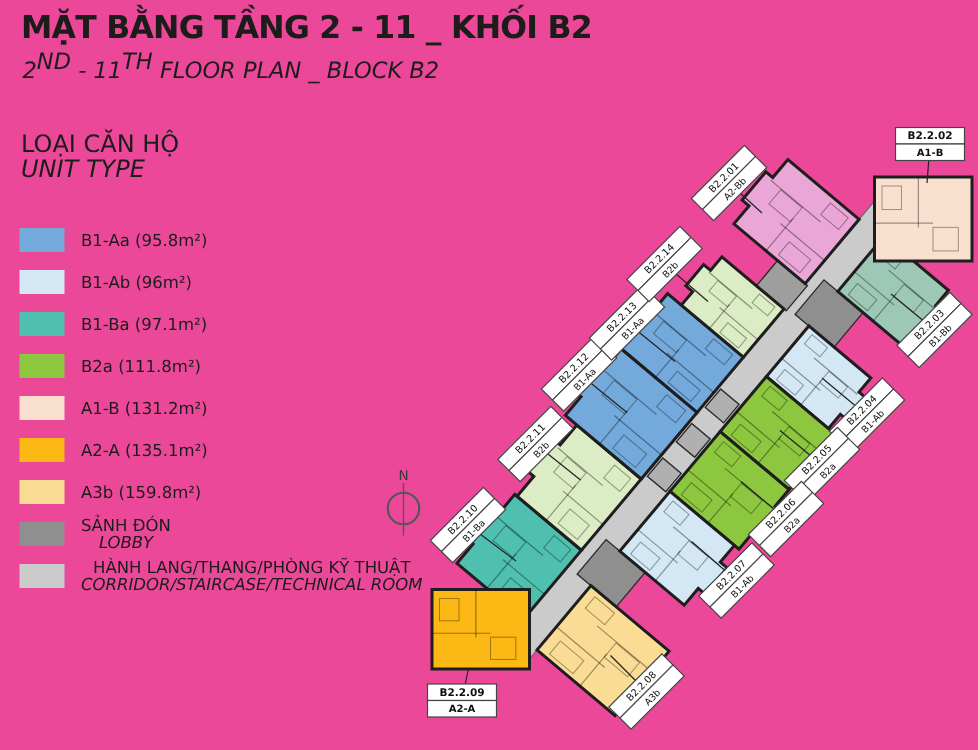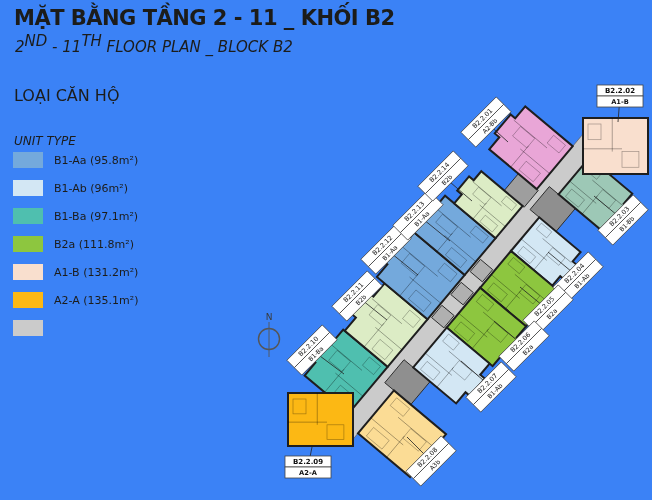--- a/index.html
+++ b/index.html
@@ -1,22 +1,22 @@
 <!DOCTYPE html>
 <html><head>
 <meta charset="utf-8">
 <style>
   html,body{margin:0;padding:0;background:#ffffff;}
-  #page{position:relative;width:652px;height:500px;background:#3b82f6;overflow:hidden;
+  #page{position:relative;width:652px;height:500px;background:#ec4899;overflow:hidden;
         font-family:"DejaVu Sans","Liberation Sans",sans-serif;color:#1c1c1a;}
   .title{position:absolute;left:14px;top:6px;font-size:21px;font-weight:700;letter-spacing:-0.5px;white-space:nowrap;}
   .subtitle{position:absolute;left:15px;top:32px;font-size:15px;font-style:italic;white-space:nowrap;}
   .subtitle sup{font-size:15px;}
   .legend-title-vi{position:absolute;left:14px;top:86px;font-size:16px;font-weight:400;}
-  .legend-title-en{position:absolute;left:14px;top:103px;font-size:12px;font-style:italic;margin-top:31px;}
+  .legend-title-en{position:absolute;left:14px;top:103px;font-size:16px;font-style:italic;}
   #legend-list{position:absolute;left:13px;top:146px;width:250px;}
   .legend-row{display:flex;align-items:center;height:28px;}
   .legend-swatch{width:30px;height:16px;margin-right:11px;flex:0 0 30px;}
   .legend-label{font-size:11px;white-space:nowrap;text-align:center;}
   .legend-row.two .legend-label{line-height:11px;}
   .legend-en{font-style:italic;}
   #plan-svg{position:absolute;left:0;top:0;}
   svg text{font-family:"DejaVu Sans","Liberation Sans",sans-serif;}
 </style>
 </head>
@@ -45,22 +45,37 @@
         <div class="legend-label">B2a (111.8m²)</div>
       </div>
       <div class="legend-row">
         <div class="legend-swatch" style="background: rgb(249, 223, 206);"></div>
         <div class="legend-label">A1-B (131.2m²)</div>
       </div>
       <div class="legend-row">
         <div class="legend-swatch" style="background: rgb(252, 184, 20);"></div>
         <div class="legend-label">A2-A (135.1m²)</div>
       </div>
+      <div class="legend-row">
+        <div class="legend-swatch" style="background: rgb(251, 220, 149);"></div>
+        <div class="legend-label">A3b (159.8m²)</div>
+      </div>
+      <div class="legend-row two">
+        <div class="legend-swatch" style="background: rgb(143, 143, 143);"></div>
+        <div class="legend-label">
+          <div>SẢNH ĐÓN</div>
+          <div class="legend-en">LOBBY</div>
+        </div>
+      </div>
       <div class="legend-row two">
         <div class="legend-swatch" style="background: rgb(203, 203, 203);"></div>
+        <div class="legend-label">
+          <div>HÀNH LANG/THANG/PHÒNG KỸ THUẬT</div>
+          <div class="legend-en">CORRIDOR/STAIRCASE/TECHNICAL ROOM</div>
+        </div>
       </div>
     </div>
   <svg id="plan-svg" width="652" height="500" viewBox="0 0 652 500">
       <g>
         <text x="269" y="320" font-size="9" text-anchor="middle" fill="#3a3a3a">N</text>
         <line x1="269" y1="322" x2="269" y2="357" stroke="#555" stroke-width="0.9"></line>
         <circle cx="269" cy="339" r="10.5" fill="none" stroke="#555" stroke-width="1.4"></circle>
       </g>
       <g transform="translate(466,289) rotate(-50)">
         <rect x="-192" y="-10" width="384" height="20" fill="#CBCBCB" stroke="#606060" stroke-width="0.7"></rect>

